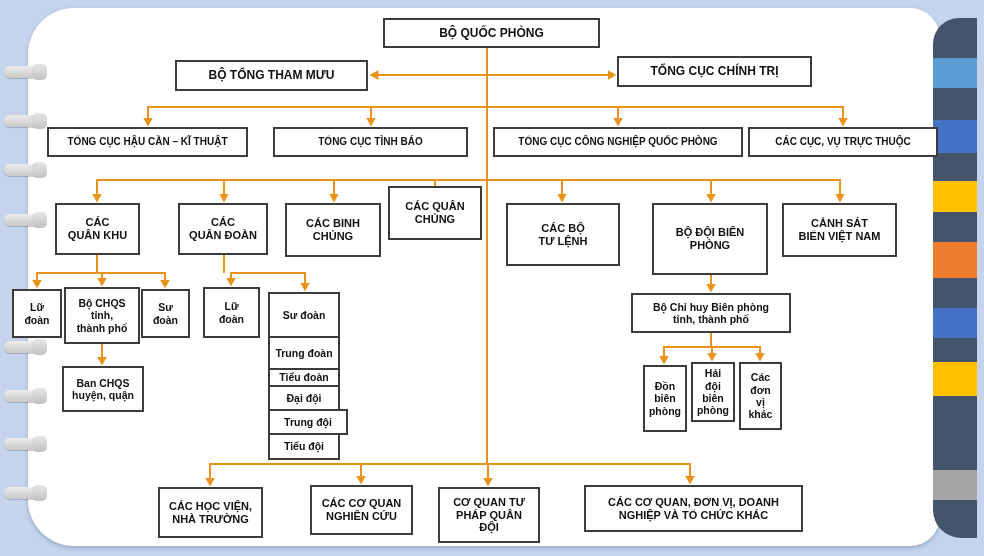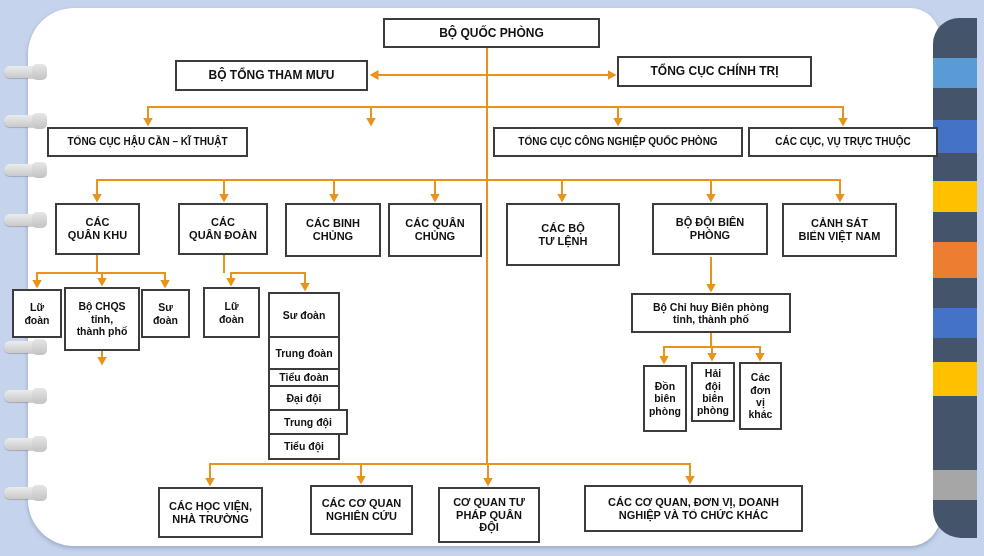--- a/index.html
+++ b/index.html
@@ -144,47 +144,50 @@
       <path d="M488,464 V479" marker-end="url(#ah)"></path>
       <path d="M690,463 V477" marker-end="url(#ah)"></path>
     </g>
   </svg>
 
   <div class="node f12" style="left:383px;top:18px;width:217px;height:30px">BỘ QUỐC PHÒNG</div>
   <div class="node f12" style="left:175px;top:60px;width:193px;height:31px">BỘ TỔNG THAM MƯU</div>
   <div class="node f12" style="left:617px;top:56px;width:195px;height:31px">TỔNG CỤC CHÍNH TRỊ</div>
 
   <div class="node f115" style="left:47px;top:127px;width:201px;height:30px">TỔNG CỤC HẬU CẦN – KĨ THUẬT</div>
+  <div class="node f115" style="left:273px;top:127px;width:195px;height:30px">TỔNG CỤC TÌNH BÁO</div>
   <div class="node f115" style="left:493px;top:127px;width:250px;height:30px">TỔNG CỤC CÔNG NGHIỆP QUỐC PHÒNG</div>
   <div class="node f115" style="left:748px;top:127px;width:190px;height:30px">CÁC CỤC, VỤ TRỰC THUỘC</div>
 
   <div class="node f11" style="left:55px;top:203px;width:85px;height:52px">CÁC
 QUÂN KHU</div>
   <div class="node f11" style="left:178px;top:203px;width:90px;height:52px">CÁC
 QUÂN ĐOÀN</div>
   <div class="node f11" style="left:285px;top:203px;width:96px;height:54px">CÁC BINH
 CHỦNG</div>
-  <div class="node f11" style="left:388px;top:203px;width:94px;height:54px">CÁC QUÂN
+  <div class="node f11" style="left:388px;top:186px;width:94px;height:54px">CÁC QUÂN
 CHỦNG</div>
   <div class="node f11" style="left:506px;top:203px;width:114px;height:63px">CÁC BỘ
 TƯ LỆNH</div>
-  <div class="node f11" style="left:652px;top:203px;width:116px;height:52px">BỘ ĐỘI BIÊN
+  <div class="node f11" style="left:652px;top:203px;width:116px;height:72px">BỘ ĐỘI BIÊN
 PHÒNG</div>
   <div class="node f11" style="left:782px;top:203px;width:115px;height:54px">CẢNH SÁT
 BIỂN VIỆT NAM</div>
 
   <div class="node f10" style="left:12px;top:289px;width:50px;height:49px">Lữ
 đoàn</div>
-  <div class="node f10" style="left:64px;top:287px;width:76px;height:64px">Bộ CHQS
+  <div class="node f10" style="left:64px;top:287px;width:76px;height:57px">Bộ CHQS
 tỉnh,
 thành phố</div>
   <div class="node f10" style="left:141px;top:289px;width:49px;height:49px">Sư
 đoàn</div>
   <div class="node f10" style="left:203px;top:287px;width:57px;height:51px">Lữ
 đoàn</div>
+  <div class="node f10" style="left:62px;top:366px;width:82px;height:46px">Ban CHQS
+huyện, quận</div>
 
   <div style="position:absolute;left:268px;top:292px;width:72px;z-index:5">
     <div class="node f10" style="position:relative;width:72px;height:46px">Sư đoàn</div>
     <div class="node f10 stack-cell" style="position:relative;width:72px;height:34px">Trung đoàn</div>
     <div class="node f10 stack-cell" style="position:relative;width:72px;height:19px">Tiểu đoàn</div>
     <div class="node f10 stack-cell" style="position:relative;width:72px;height:26px">Đại đội</div>
     <div class="node f10 stack-cell" style="position:relative;width:80px;height:26px">Trung đội</div>
     <div class="node f10 stack-cell" style="position:relative;width:72px;height:27px">Tiểu đội</div>
   </div>
 

